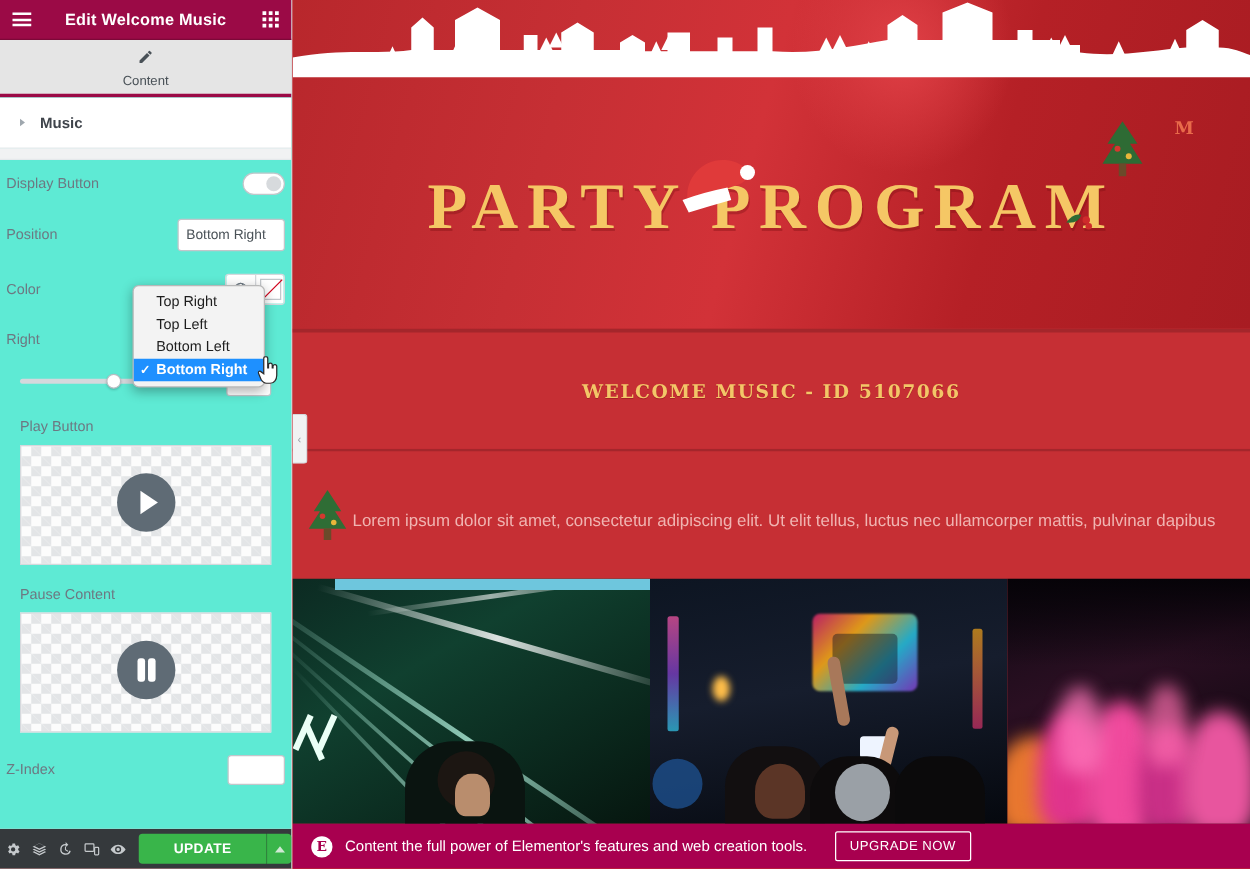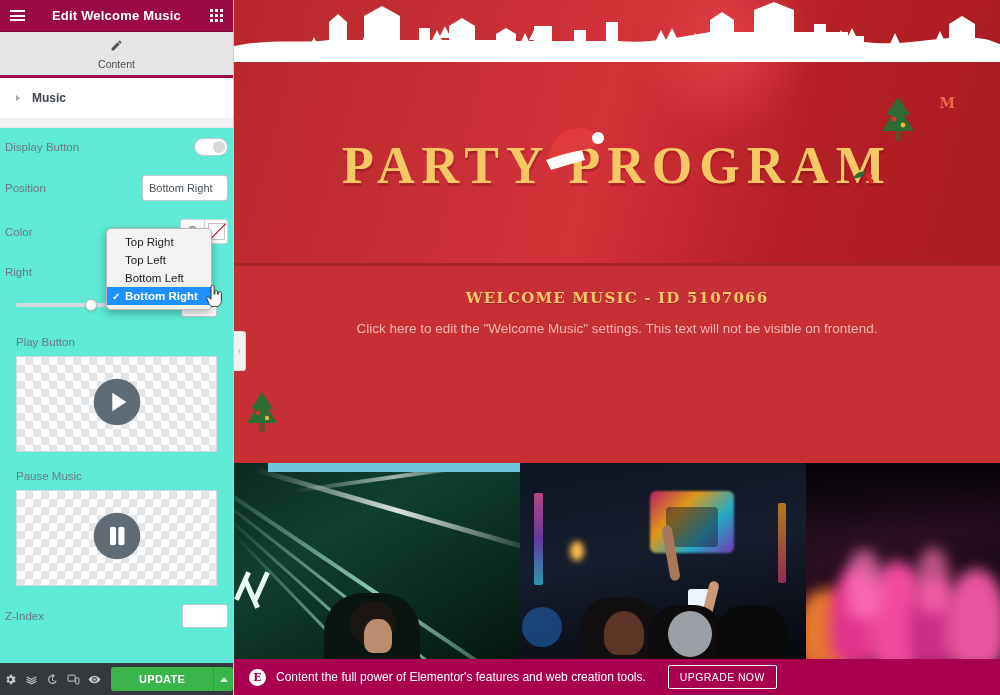--- a/index.html
+++ b/index.html
@@ -286,21 +286,21 @@
           <span>
             <svg viewBox="0 0 24 24">
                 <circle cx="12" cy="12" r="10" fill="#5f6b75"></circle>
                 <path d="M10 8l6 4-6 4z" fill="#fff"></path>
               </svg>
           </span>
         </div>
       </div>
 
       <div class="ctrl-col">
-        <span class="lbl">Pause Music</span>
+        <span class="lbl">Pause Content</span>
         <div class="media-box">
           <span>
             <svg viewBox="0 0 24 24">
                 <circle cx="12" cy="12" r="10" fill="#5f6b75"></circle>
                 <rect x="9" y="8" width="2.6" height="8" rx="1" fill="#fff"></rect>
                 <rect x="12.6" y="8" width="2.6" height="8" rx="1" fill="#fff"></rect>
               </svg>
           </span>
         </div>
       </div>
@@ -401,23 +401,25 @@
       <svg class="holly" width="24" height="20" viewBox="0 0 24 20">
         <path d="M2 10 q6 -8 12 -6 q-2 7 -12 6z" fill="#2e6b34"></path>
         <circle cx="18" cy="8" r="3" fill="#cf2b2b"></circle>
           <circle cx="20" cy="13" r="2.6" fill="#cf2b2b"></circle>
       </svg>
       <div class="mini-deco">M</div>
     </div>
 
     <div class="band">
       <div class="wm-label">WELCOME MUSIC - ID 5107066</div>
-      <div class="wm-note">Click here to edit the "Welcome Music" settings. This text will not be visible on frontend.</div>
-    </div>
-
+    </div>
+
+    <div class="lorem-sec">
+      <p>Lorem ipsum dolor sit amet, consectetur adipiscing elit. Ut elit tellus, luctus nec ullamcorper mattis, pulvinar dapibus</p>
+    </div>
 
     <svg class="tree-deco2" width="40" height="48" viewBox="0 0 40 48">
       <path d="M20 2 L31 19 L26 19 L35 33 L5 33 L14 19 L9 19 Z" fill="#2f6d35"></path>
       <rect x="17" y="33" width="6" height="9" fill="#6b4a2a"></rect>
       <circle cx="16" cy="23" r="2.2" fill="#d4382f"></circle>
         <circle cx="25" cy="28" r="2.2" fill="#e8b63a"></circle>
     </svg>
 
     <div class="gallery">
       <div class="gcell g1">

